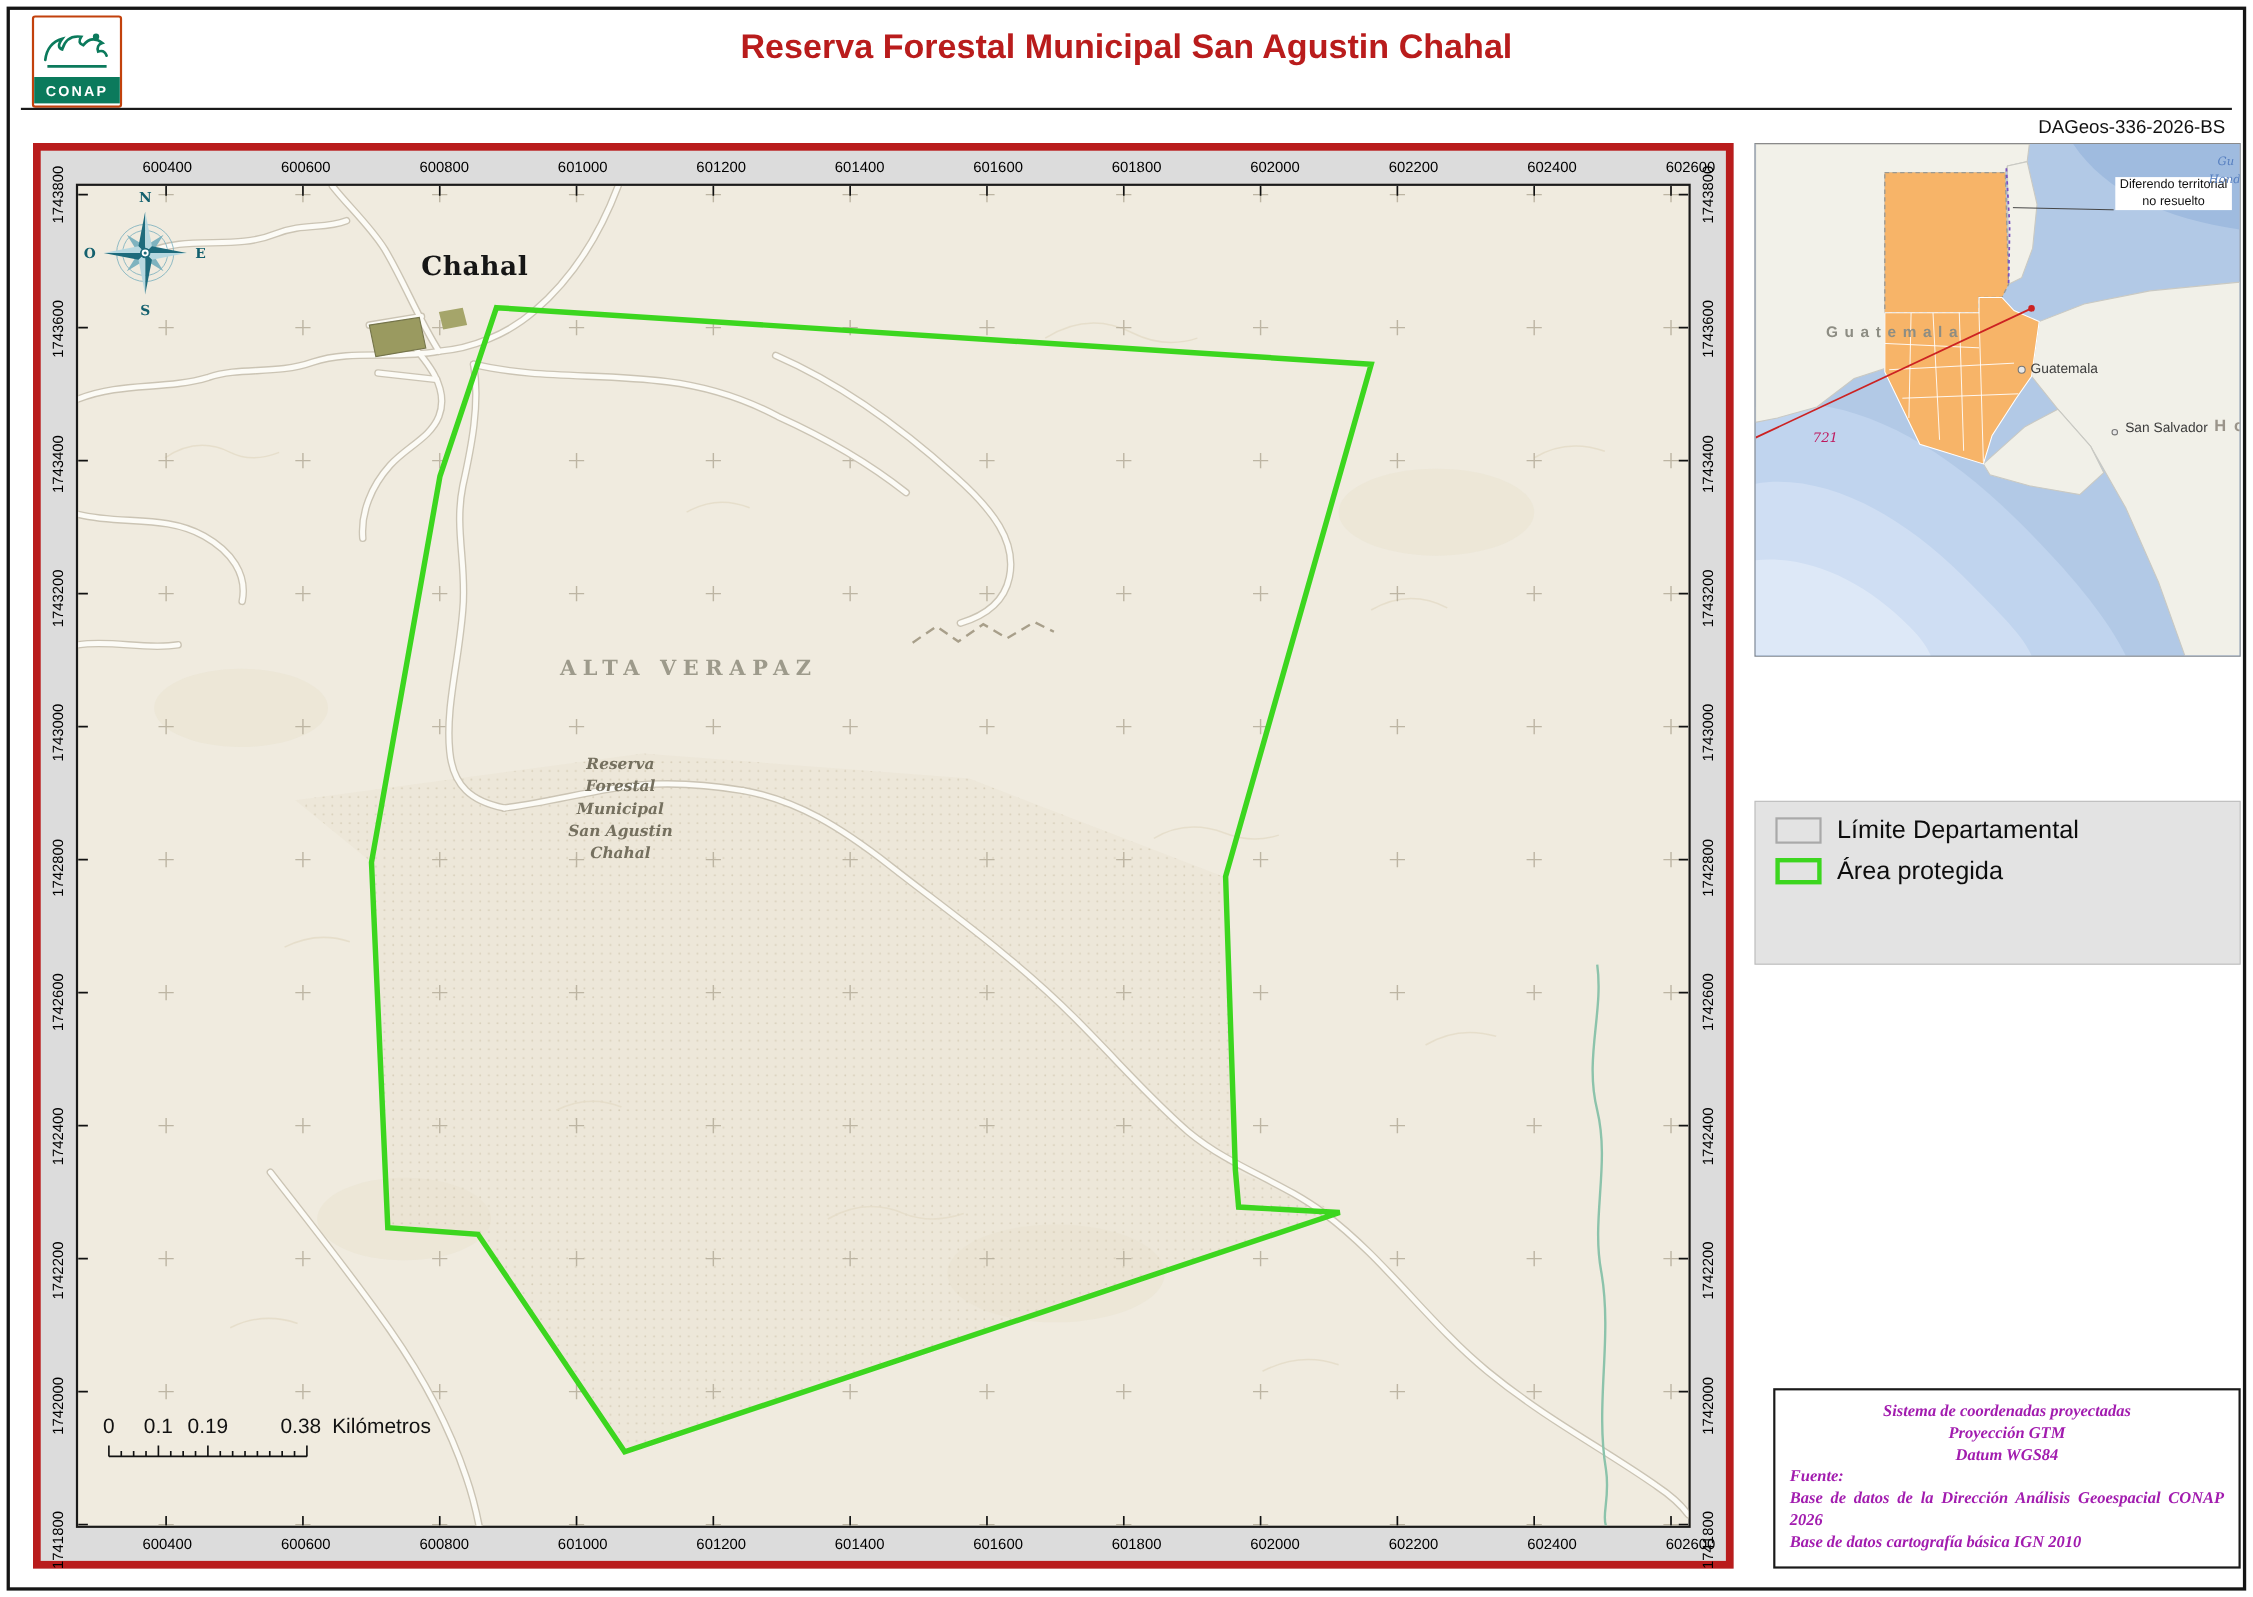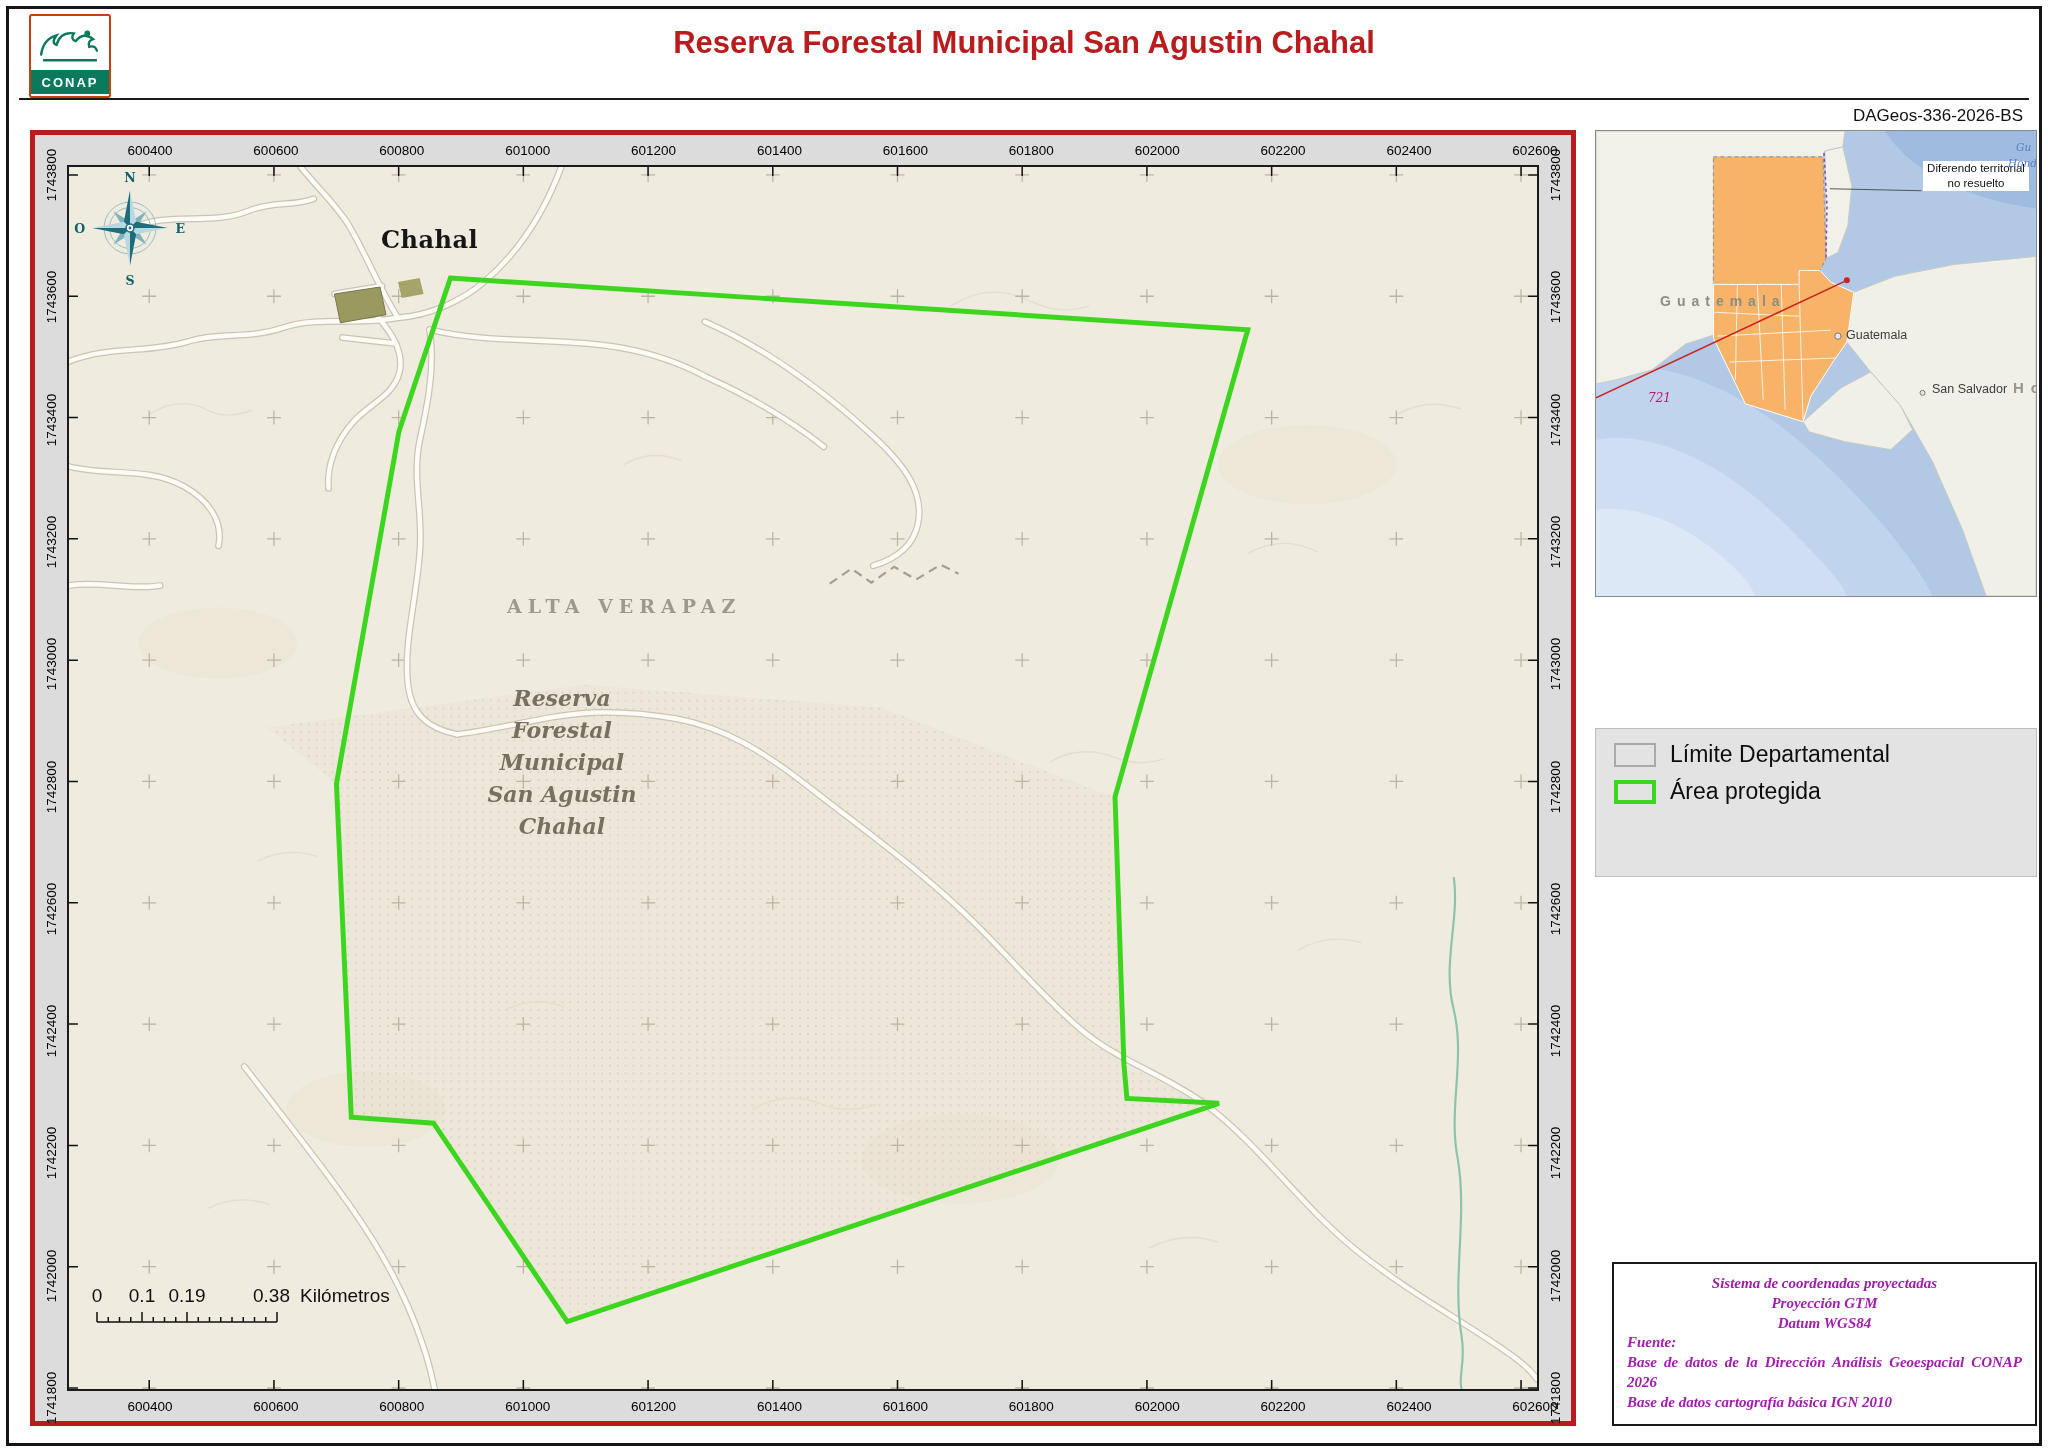--- a/index.html
+++ b/index.html
@@ -9,37 +9,37 @@
 
   
   .logo { position:absolute; left:20px; top:5px; width:82px; height:84px; border:2px solid #c2410c; border-radius:3px; background:#fff; overflow:hidden; }
   .logo-emblem { height:54px; display:flex; align-items:center; justify-content:center; }
   .logo-band { height:24px; background:#0b7a5c; color:#fff; font-size:13px; font-weight:700; letter-spacing:2px; display:flex; align-items:center; justify-content:center; }
   .title { position:absolute; top:16px; left:200px; right:200px; text-align:center; font-size:31px; font-weight:700; color:#2f9e38; }
   .header-rule { position:absolute; top:89px; left:10px; right:10px; border-top:2px solid #1a1a1a; }
   .doc-ref { position:absolute; top:97px; right:16px; font-size:17px; color:#111; }
 
   
-  .map-frame { position:absolute; left:21px; top:121px; width:1546px; height:1296px; background:#dcdcdc; border:5px solid #b91c1c; }
+  .map-frame { position:absolute; left:21px; top:121px; width:1546px; height:1296px; background:#dcdcdc; border:7px solid #b91c1c; }
   .map-inner { position:absolute; left:32px; top:30px; right:32px; bottom:30px; background:#f0ebdf; border:2px solid #1a1a1a; overflow:hidden; }
   .map-svg { position:absolute; inset:0; width:100%; height:100%; }
   .band-top    { position:absolute; left:0; top:0; width:100%; height:30px; }
   .band-bottom { position:absolute; left:0; bottom:0; width:100%; height:30px; }
   .band-left   { position:absolute; left:0; top:0; width:32px; height:100%; }
   .band-right  { position:absolute; right:0; top:0; width:32px; height:100%; }
   .tick-h { position:absolute; top:50%; transform:translate(-50%,-50%); font-size:13.5px; color:#000; }
   .tick-v { position:absolute; left:50%; transform:translate(-50%,-50%) rotate(-90deg); font-size:13.5px; color:#000; white-space:nowrap; }
 
   .compass { position:absolute; left:2px; top:2px; width:118px; height:118px; }
   .compass text { font-family:"DejaVu Serif",serif; font-weight:700; font-size:16px; fill:#14606e; text-anchor:middle; }
   .compass .ring { fill:none; stroke:#7fb3bf; stroke-width:1; }
 
   .town-label { position:absolute; left:312px; top:58px; font-family:"DejaVu Serif",serif; font-size:24px; font-weight:700; color:#161616; letter-spacing:.5px; }
   .dept-label { position:absolute; left:438px; top:428px; font-family:"DejaVu Serif",serif; font-size:19px; font-weight:700; color:#9d9a8b; letter-spacing:6px; }
-  .reserve-label { position:absolute; left:398px; top:516px; width:190px; text-align:center; font-family:"DejaVu Serif",serif; font-style:italic; font-weight:700; font-size:22px; color:#75705f; line-height:1.45; }
+  .reserve-label { position:absolute; left:398px; top:516px; width:190px; text-align:center; font-family:"DejaVu Serif",serif; font-style:italic; font-weight:700; font-size:14px; color:#75705f; line-height:1.45; }
 
   .scalebar { position:absolute; left:26px; top:1118px; width:340px; height:46px; }
   .sb-labels { position:relative; height:22px; font-size:19px; color:#111; }
   .sb-labels > span { position:absolute; top:0; }
   .sb-0 { left:2px; transform:translateX(-50%); }
   .sb-1 { left:47px; transform:translateX(-50%); }
   .sb-2 { left:92px; transform:translateX(-50%); }
   .sb-3 { left:158px; white-space:nowrap; }
   .sb-3 .sb-unit { margin-left:10px;margin-top:39px; }
   .sb-ruler { display:block; margin-top:2px; }

